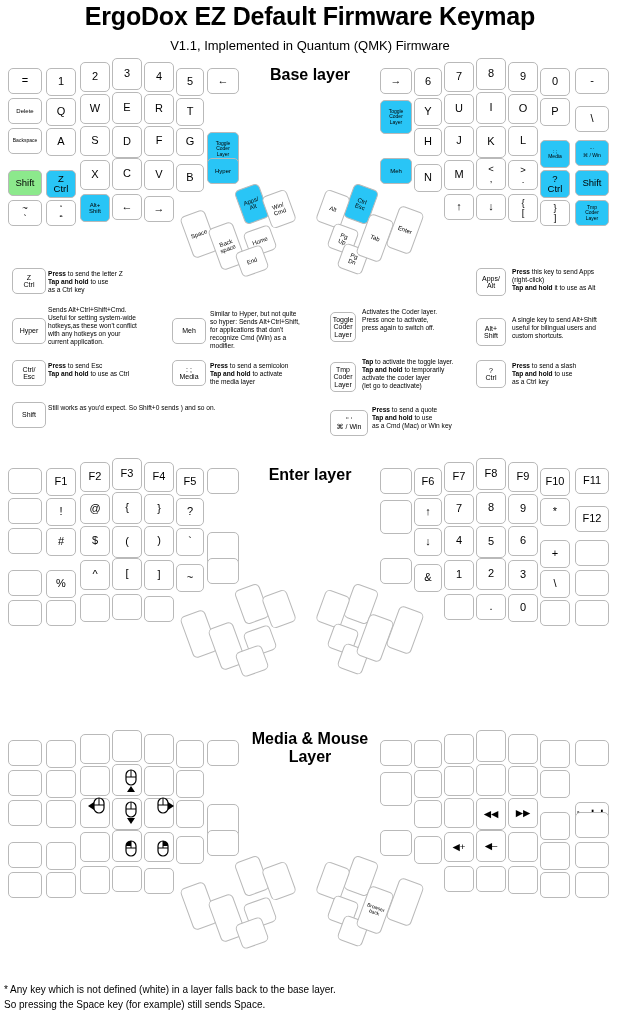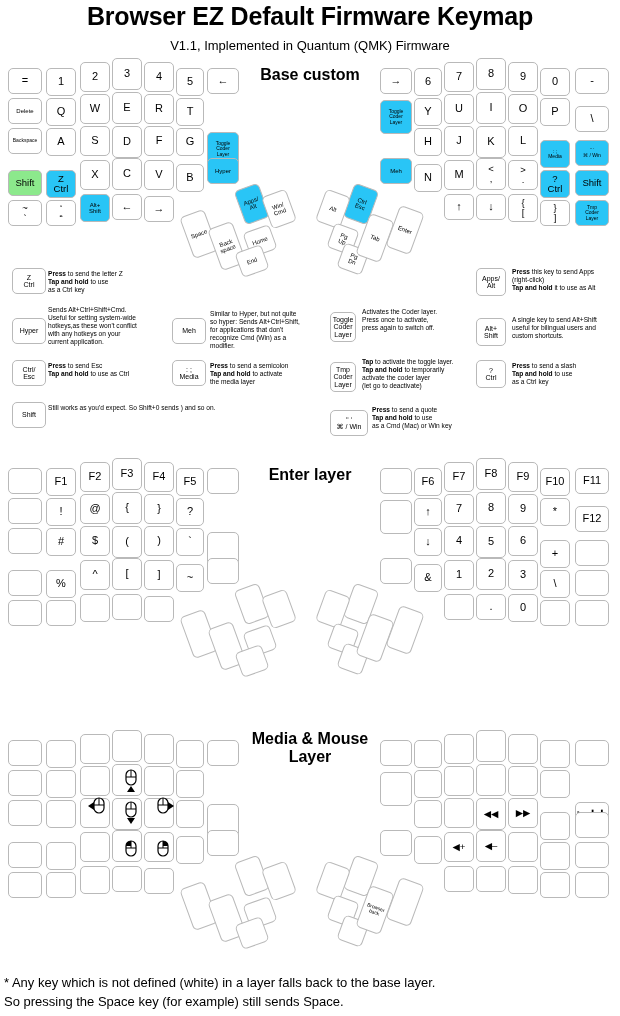--- a/index.html
+++ b/index.html
@@ -41,31 +41,31 @@
   .legend-key{
     position:absolute;
     border:1.5px solid #b9b9b9;border-radius:5px;background:#fff;
     box-sizing:border-box;display:flex;align-items:center;justify-content:center;
     text-align:center;font-size:7px;line-height:1.05;white-space:pre-line;
   }
   .legend-text{
     position:absolute;font-size:6.6px;line-height:1.22;white-space:pre-line;
   }
   .footnote{
-    position:absolute;left:4px;bottom:4px;font-size:13px;line-height:1.45;white-space:pre-line;
+    position:absolute;left:4px;bottom:4px;font-size:10px;line-height:1.45;white-space:pre-line;
   }
   .mouse-ico{position:absolute;display:flex;align-items:center;justify-content:center;}
 </style>
 </head>
 <body>
 
-<div class="title">Browser EZ Default Firmware Keymap</div>
+<div class="title">ErgoDox EZ Default Firmware Keymap</div>
 <div class="subtitle">V1.1, Implemented in Quantum (QMK) Firmware</div>
 
-<div class="layer-title" style="left:255px;top:66px;width:110px;">Base custom</div>
+<div class="layer-title" style="left:255px;top:66px;width:110px;">Base layer</div>
 <div class="layer-title" style="left:255px;top:466px;width:110px;">Enter layer</div>
 <div class="layer-title" style="left:250px;top:730px;width:120px;">Media &amp; Mouse
 Layer</div>
 
 <div id="keys-root">
     <div class="key big" style="left: 8px; top: 68px; width: 34px; height: 26px;">=</div>
     <div class="key big" style="left: 46px; top: 68px; width: 30px; height: 28px;">1</div>
     <div class="key big" style="left: 80px; top: 62px; width: 30px; height: 30px;">2</div>
     <div class="key big" style="left: 112px; top: 58px; width: 30px; height: 32px;">3</div>
     <div class="key big" style="left: 144px; top: 62px; width: 30px; height: 30px;">4</div>

